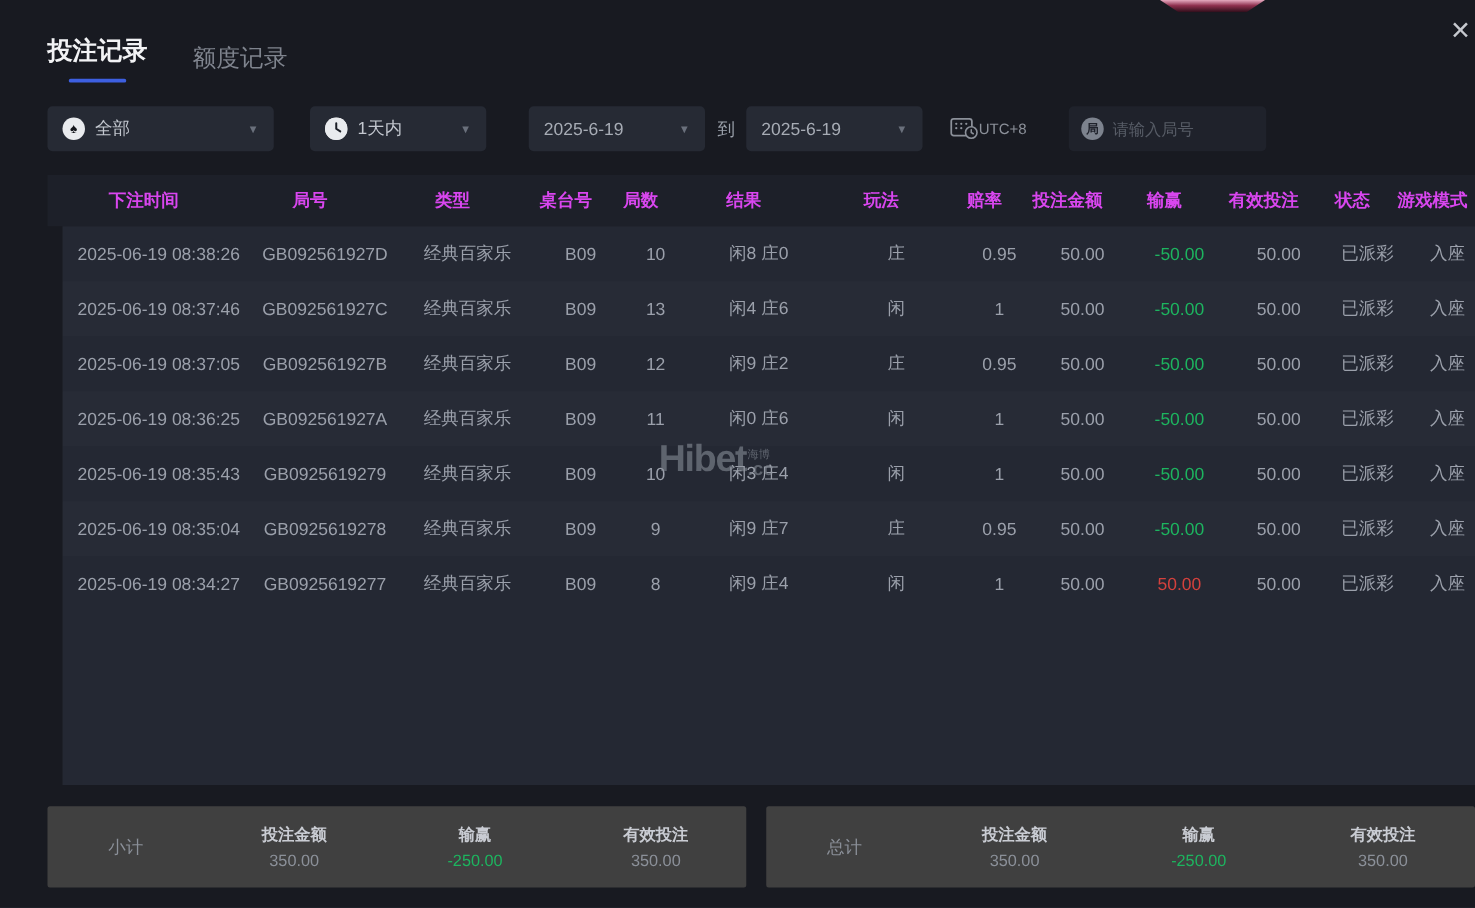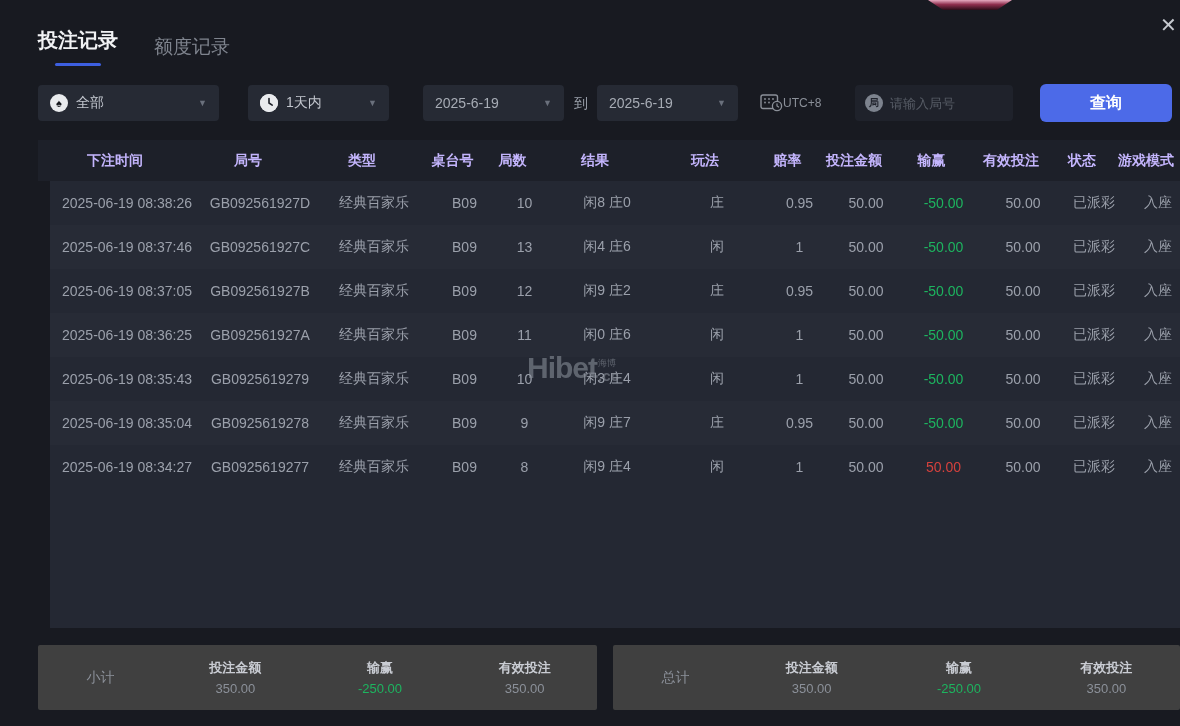--- a/index.html
+++ b/index.html
@@ -72,21 +72,21 @@
     font-family:"Liberation Sans","DejaVu Sans",sans-serif;
   }
 
   
   .table { position:absolute; left:38px; top:140px; width:1142px; }
   .thead, .trow {
     display:grid;
     grid-template-columns:154px 112px 116px 65px 55px 110px 110px 55px 78px 77px 82px 60px 68px;
     align-items:center;
   }
-  .thead { height:41px; background:#1d2029; font-weight:bold; color:#c4b5fd; font-size:14px; }
+  .thead { height:41px; background:#1d2029; font-weight:bold; color:#d946ef; font-size:14px; }
   .tbody { background:#242833; height:447px;margin-left:12px; }
   .trow { height:44px; color:#9ba0ab; font-size:14px; }
   .trow:nth-child(even) { background:rgba(255,255,255,0.015); }
   .th, .td { text-align:center; white-space:nowrap; overflow:hidden; }
 
   
   .watermark {
     position:absolute; left:527px; top:353px; z-index:5;
     display:flex; align-items:flex-end; color:#8f959f; opacity:.55;
     pointer-events:none;
@@ -170,21 +170,20 @@
       </svg>
     </span>
     <span>UTC+8</span>
   </div>
 
   <div class="f-input-wrap">
     <span class="round-badge">局</span>
     <input class="f-input" type="text" placeholder="请输入局号" style="">
   </div>
 
-  <button class="query-btn">查询</button>
 
   <div class="table">
     <div class="thead">
   <div class="th">下注时间</div>
 
   <div class="th">局号</div>
 
   <div class="th">类型</div>
 
   <div class="th">桌台号</div>

